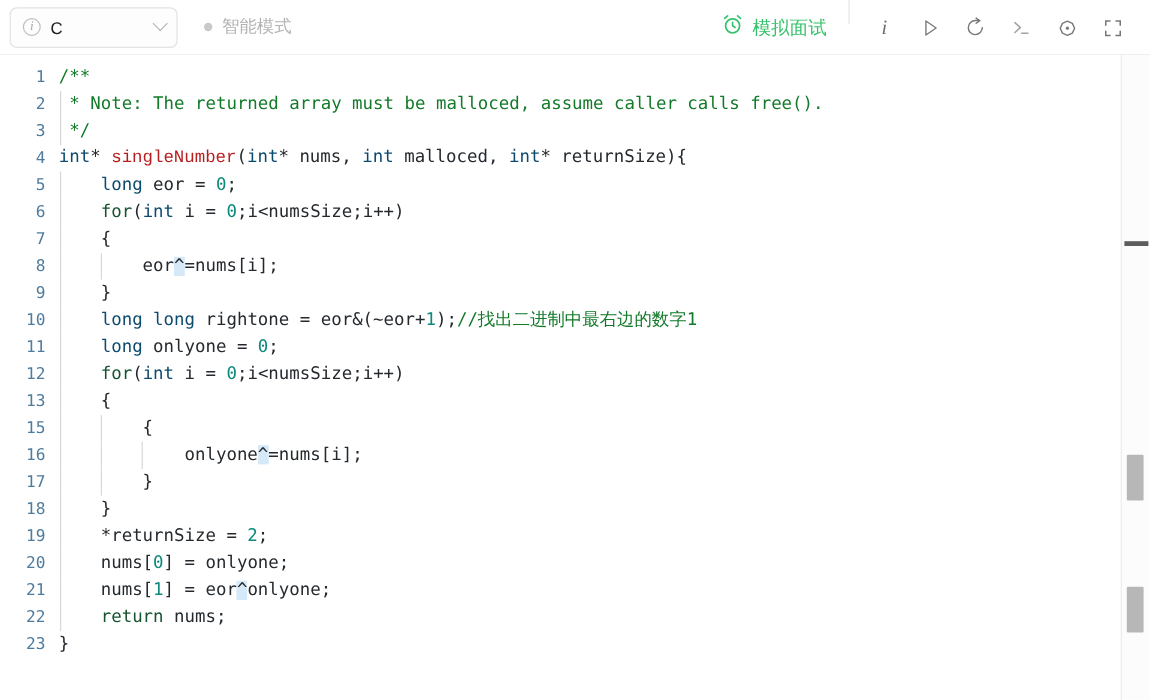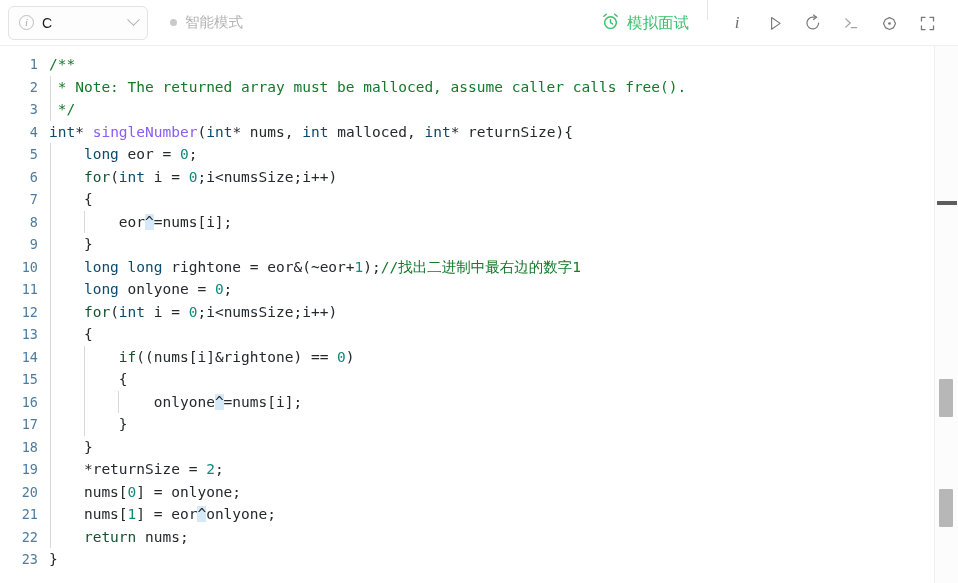--- a/index.html
+++ b/index.html
@@ -168,21 +168,21 @@
   }
   .g1 { left: 3px; }
   .g2 { left: 37px; }
   .g3 { left: 71px; }
 
   
   .cmt  { color: #127a29; }
   .kw   { color: #14532d; }
   .type { color: #0c4a6e; }
   .num  { color: #0d8a7b; }
-  .fn   { color: #8b5cf6; }
+  .fn   { color: #b91c1c; font-family: Liberation Mono, monospace; }
   .pun  { color: #24292e; }
   .hl   { background: #d6e9f8; }
 
   
   #right-rail {
     position: absolute;
     right: 0; top: 46px;
     width: 24px; height: 537px;
     background: #fcfcfc;
     border-left: 1px solid #ededed;
@@ -291,21 +291,20 @@
       <div class="line"><span class="ln">4</span><span class="code"><span class="type">int</span><span class="pun">* </span><span class="fn">singleNumber</span><span class="pun">(</span><span class="type">int</span><span class="pun">* nums, </span><span class="type">int</span><span class="pun"> malloced, </span><span class="type">int</span><span class="pun">* returnSize){</span></span></div>
       <div class="line"><span class="ln">5</span><span class="code"><span class="guide g1"></span><span class="pun">    </span><span class="type">long</span><span class="pun"> eor = </span><span class="num">0</span><span class="pun">;</span></span></div>
       <div class="line"><span class="ln">6</span><span class="code"><span class="guide g1"></span><span class="pun">    </span><span class="kw">for</span><span class="pun">(</span><span class="type">int</span><span class="pun"> i = </span><span class="num">0</span><span class="pun">;i&lt;numsSize;i++)</span></span></div>
       <div class="line"><span class="ln">7</span><span class="code"><span class="guide g1"></span><span class="pun">    {</span></span></div>
       <div class="line"><span class="ln">8</span><span class="code"><span class="guide g1"></span><span class="guide g2"></span><span class="pun">        eor</span><span class="pun hl">^</span><span class="pun">=nums[i];</span></span></div>
       <div class="line"><span class="ln">9</span><span class="code"><span class="guide g1"></span><span class="pun">    }</span></span></div>
       <div class="line"><span class="ln">10</span><span class="code"><span class="guide g1"></span><span class="pun">    </span><span class="type">long long</span><span class="pun"> rightone = eor&amp;(~eor+</span><span class="num">1</span><span class="pun">);</span><span class="cmt">//找出二进制中最右边的数字1</span></span></div>
       <div class="line"><span class="ln">11</span><span class="code"><span class="guide g1"></span><span class="pun">    </span><span class="type">long</span><span class="pun"> onlyone = </span><span class="num">0</span><span class="pun">;</span></span></div>
       <div class="line"><span class="ln">12</span><span class="code"><span class="guide g1"></span><span class="pun">    </span><span class="kw">for</span><span class="pun">(</span><span class="type">int</span><span class="pun"> i = </span><span class="num">0</span><span class="pun">;i&lt;numsSize;i++)</span></span></div>
       <div class="line"><span class="ln">13</span><span class="code"><span class="guide g1"></span><span class="pun">    {</span></span></div>
-      <div class="line"><span class="ln">14</span><span class="code"><span class="guide g1"></span><span class="guide g2"></span><span class="pun">        </span><span class="kw">if</span><span class="pun">((nums[i]&amp;rightone) == </span><span class="num">0</span><span class="pun">)</span></span></div>
       <div class="line"><span class="ln">15</span><span class="code"><span class="guide g1"></span><span class="guide g2"></span><span class="pun">        {</span></span></div>
       <div class="line"><span class="ln">16</span><span class="code"><span class="guide g1"></span><span class="guide g2"></span><span class="guide g3"></span><span class="pun">            onlyone</span><span class="pun hl">^</span><span class="pun">=nums[i];</span></span></div>
       <div class="line"><span class="ln">17</span><span class="code"><span class="guide g1"></span><span class="guide g2"></span><span class="pun">        }</span></span></div>
       <div class="line"><span class="ln">18</span><span class="code"><span class="guide g1"></span><span class="pun">    }</span></span></div>
       <div class="line"><span class="ln">19</span><span class="code"><span class="guide g1"></span><span class="pun">    *returnSize = </span><span class="num">2</span><span class="pun">;</span></span></div>
       <div class="line"><span class="ln">20</span><span class="code"><span class="guide g1"></span><span class="pun">    nums[</span><span class="num">0</span><span class="pun">] = onlyone;</span></span></div>
       <div class="line"><span class="ln">21</span><span class="code"><span class="guide g1"></span><span class="pun">    nums[</span><span class="num">1</span><span class="pun">] = eor</span><span class="pun hl">^</span><span class="pun">onlyone;</span></span></div>
       <div class="line"><span class="ln">22</span><span class="code"><span class="guide g1"></span><span class="pun">    </span><span class="kw">return</span><span class="pun"> nums;</span></span></div>
       <div class="line"><span class="ln">23</span><span class="code"><span class="pun">}</span></span></div>
     </div>

